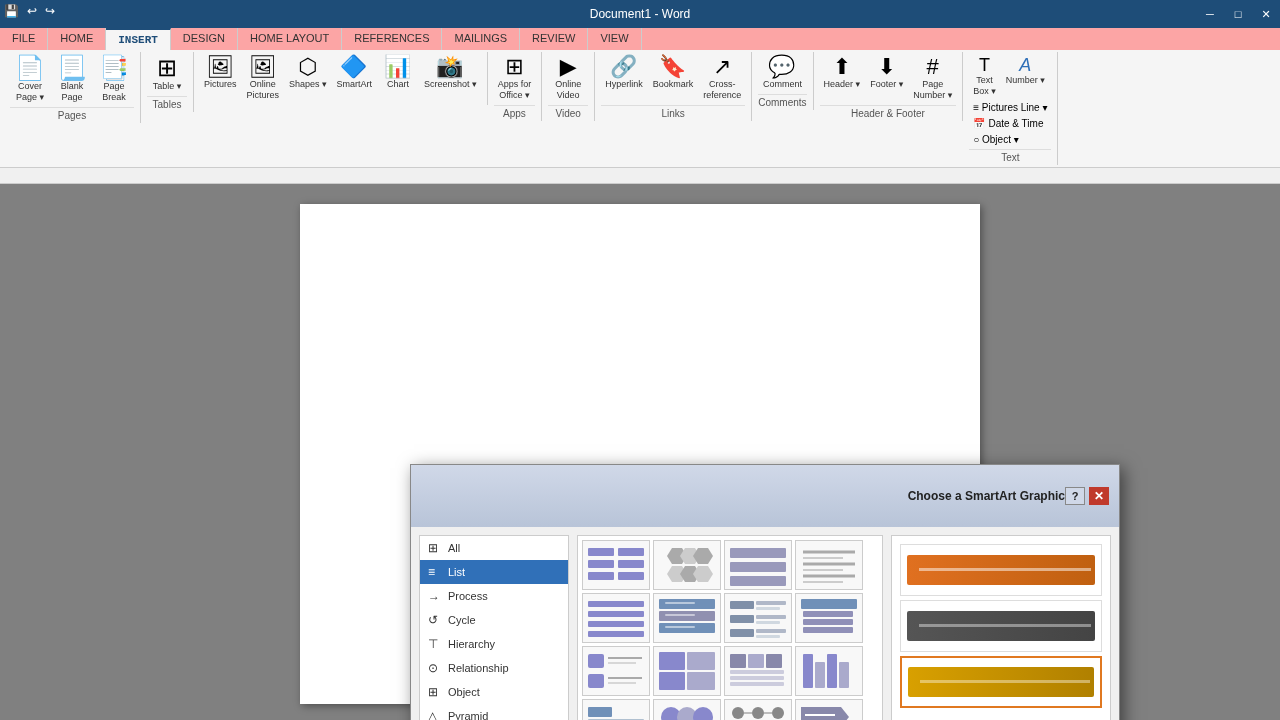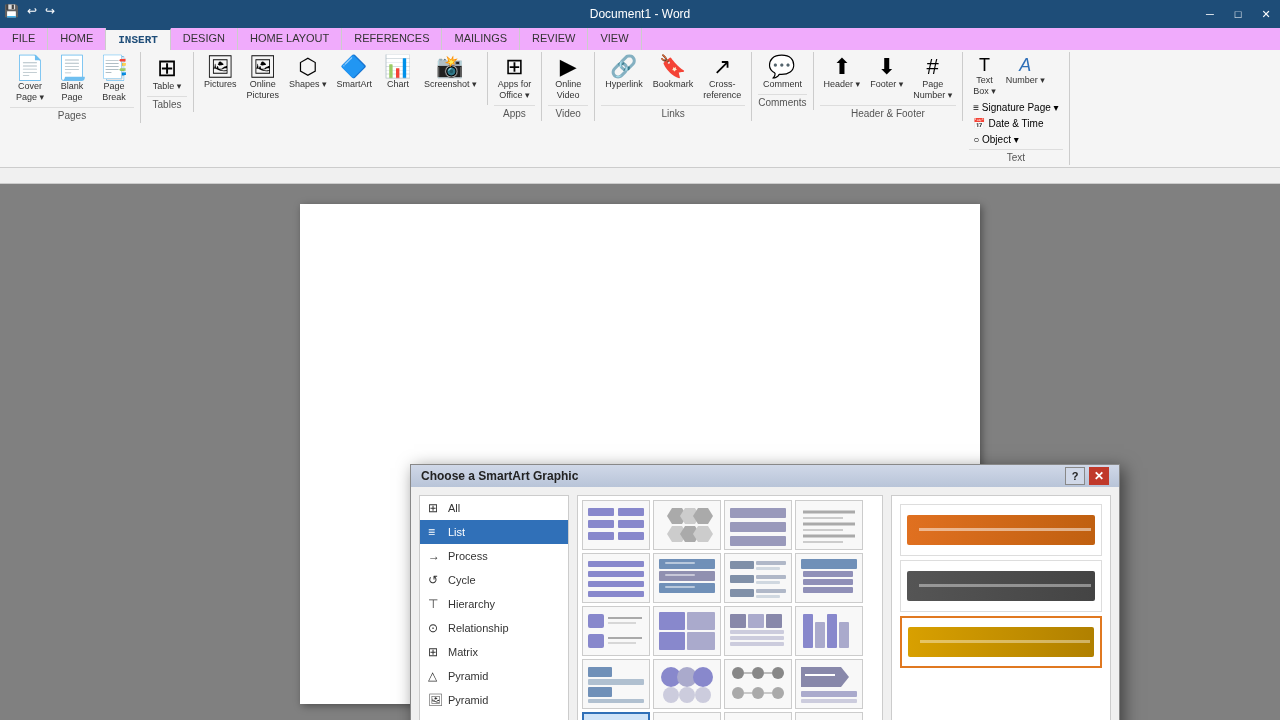--- a/index.html
+++ b/index.html
@@ -9,37 +9,37 @@
     .title-bar {
       height: 28px; background: #1e4d78; display: flex; align-items: center; justify-content: center;
       color: white; font-size: 12px; position: relative;
     }
     .title-bar-controls { position: absolute; right: 0; top: 0; display: flex; }
     .title-btn { width: 28px; height: 28px; display: flex; align-items: center; justify-content: center; color: white; font-size: 11px; cursor: pointer; }
     .win-icons { position: absolute; left: 4px; top: 4px; display: flex; gap: 4px; }
 
     
     .ribbon { background: #f5f5f5; border-bottom: 1px solid #ccc; }
-    .ribbon-tabs { display: flex; background: #f0abfc; }
+    .ribbon-tabs { display: flex; background: #fca5a5; }
     .ribbon-tab { padding: 4px 12px; font-size: 11px; cursor: pointer; border-right: 1px solid #ccc; color: #333; }
     .ribbon-tab.active { background: #f5f5f5; color: #1e4d78; font-weight: bold; border-bottom: none; border-top: 2px solid #1e4d78; font-family: Liberation Mono, monospace; }
     .ribbon-content { display: flex; padding: 2px 4px; align-items: flex-start; min-height: 90px; }
     .ribbon-group { display: flex; flex-direction: column; align-items: center; border-right: 1px solid #ccc; padding: 2px 6px; min-width: 50px; }
     .ribbon-group-items { display: flex; gap: 2px; align-items: flex-start; flex: 1; }
     .ribbon-group-label { font-size: 10px; color: #555; margin-top: 2px; text-align: center; border-top: 1px solid #ddd; width: 100%; padding-top: 2px; }
     .ribbon-btn { display: flex; flex-direction: column; align-items: center; padding: 2px 4px; cursor: pointer; border-radius: 2px; min-width: 40px; text-align: center; }
     .ribbon-btn .icon { font-size: 24px; line-height: 1; }
     .ribbon-btn .label { font-size: 9px; color: #333; margin-top: 1px; line-height: 1.2; }
     .ribbon-btn-small { display: flex; align-items: center; padding: 2px 4px; cursor: pointer; border-radius: 2px; font-size: 10px; }
 
     
     .doc-area { background: #808080; height: 580px; position: relative; overflow: hidden; }
     .doc-page { background: white; width: 680px; min-height: 500px; margin: 20px auto; box-shadow: 2px 2px 8px rgba(0,0,0,0.4); }
     .dialog { position: absolute; top: 280px; left: 410px; width: 710px; background: #f0f0f0; border: 1px solid #888; box-shadow: 4px 4px 16px rgba(0,0,0,0.5); }
-    .dialog-title { background: linear-gradient(to bottom, #d0d8e8, #b8c4d8); padding: 2px 10px; display: flex; justify-content: space-between; align-items: center; font-size: 12px; font-weight: bold; color: #222; }
+    .dialog-title { background: linear-gradient(to bottom, #d0d8e8, #b8c4d8); padding: 22px 10px; display: flex; justify-content: flex-end; align-items: center; font-size: 12px; font-weight: bold; color: #222; }
     .dialog-close { width: 20px; height: 18px; background: #c0392b; color: white; border: none; cursor: pointer; font-size: 12px; display: flex; align-items: center; justify-content: center; }
     .dialog-help { width: 20px; height: 18px; background: #d0d8e8; border: 1px solid #888; cursor: pointer; font-size: 11px; display: flex; align-items: center; justify-content: center; margin-right: 4px; }
     .dialog-body { display: flex; padding: 8px; gap: 8px; height: 320px; }
 
     
     .category-list { width: 150px; background: white; border: 1px solid #ccc; overflow-y: auto; }
     .category-item { display: flex; align-items: center; padding: 5px 8px; gap: 6px; cursor: pointer; font-size: 11px; color: #333; }
     .category-item.selected { background: #3070b8; color: white; }
     .category-icon { width: 14px; height: 14px; font-size: 12px; flex-shrink: 0; }
     .graphic-item { width: 68px; height: 50px; border: 1px solid #ccc; cursor: pointer; display: flex; align-items: center; justify-content: center; background: #f8f8f8; }
@@ -213,21 +213,21 @@
           <div class="ribbon-btn" style="min-width:30px;">
             <span class="icon" style="font-size:18px;">T</span>
             <span class="label">Text<br>Box ▾</span>
           </div>
           <div class="ribbon-btn" style="min-width:30px;">
             <span class="icon" style="font-size:18px; font-style:italic; color:#3070b8;">A</span>
             <span class="label">Number ▾</span>
           </div>
         </div>
         <div class="ribbon-btn-small">
-          <span>≡ Signature Page ▾</span>
+          <span>≡ Pictures Line ▾</span>
         </div>
         <div class="ribbon-btn-small">
           <span>📅 Date &amp; Time</span>
         </div>
         <div class="ribbon-btn-small">
           <span>○ Object ▾</span>
         </div>
       </div>
       <div class="ribbon-group-label">Text</div>
     </div>
@@ -273,21 +273,21 @@
               <div class="category-item">
                 <span class="category-icon">⊤</span>
                 <span>Hierarchy</span>
               </div>
               <div class="category-item">
                 <span class="category-icon">⊙</span>
                 <span>Relationship</span>
               </div>
               <div class="category-item">
                 <span class="category-icon">⊞</span>
-                <span>Matrix</span>
+                <span>Object</span>
               </div>
               <div class="category-item">
                 <span class="category-icon">△</span>
                 <span>Pyramid</span>
               </div>
               <div class="category-item">
                 <span class="category-icon">🖼</span>
                 <span>Pyramid</span>
               </div>
               <div class="category-item">

